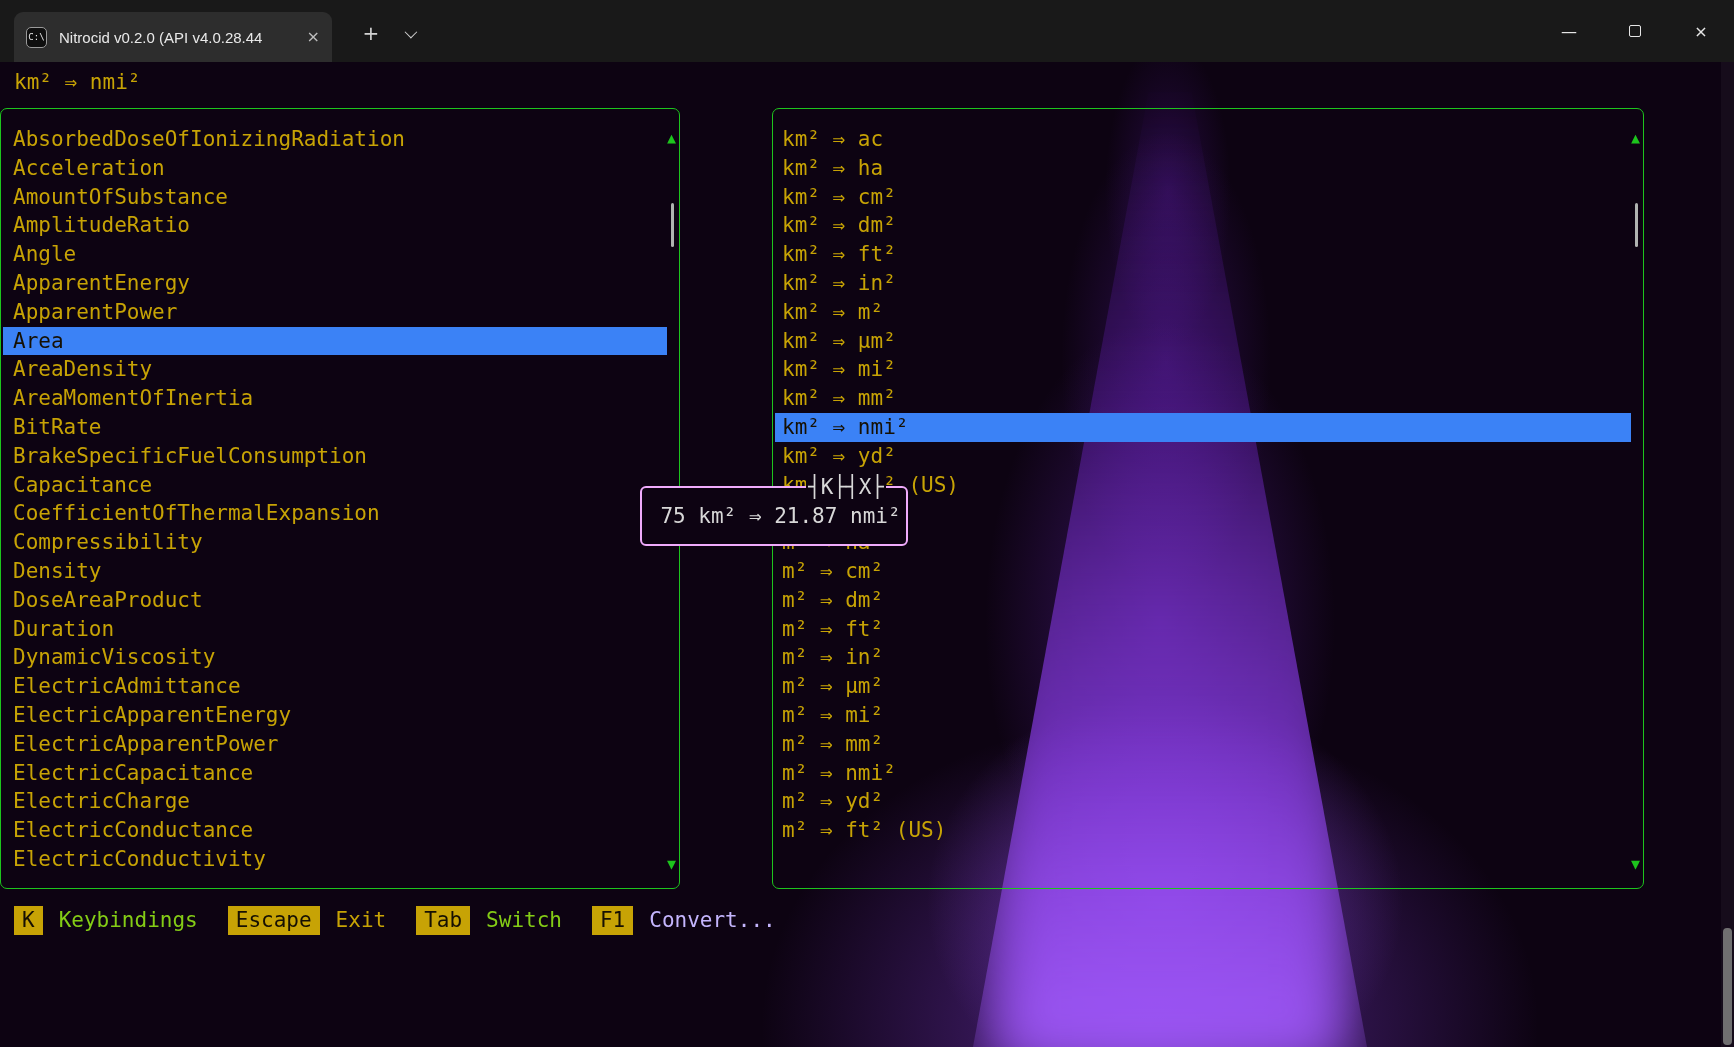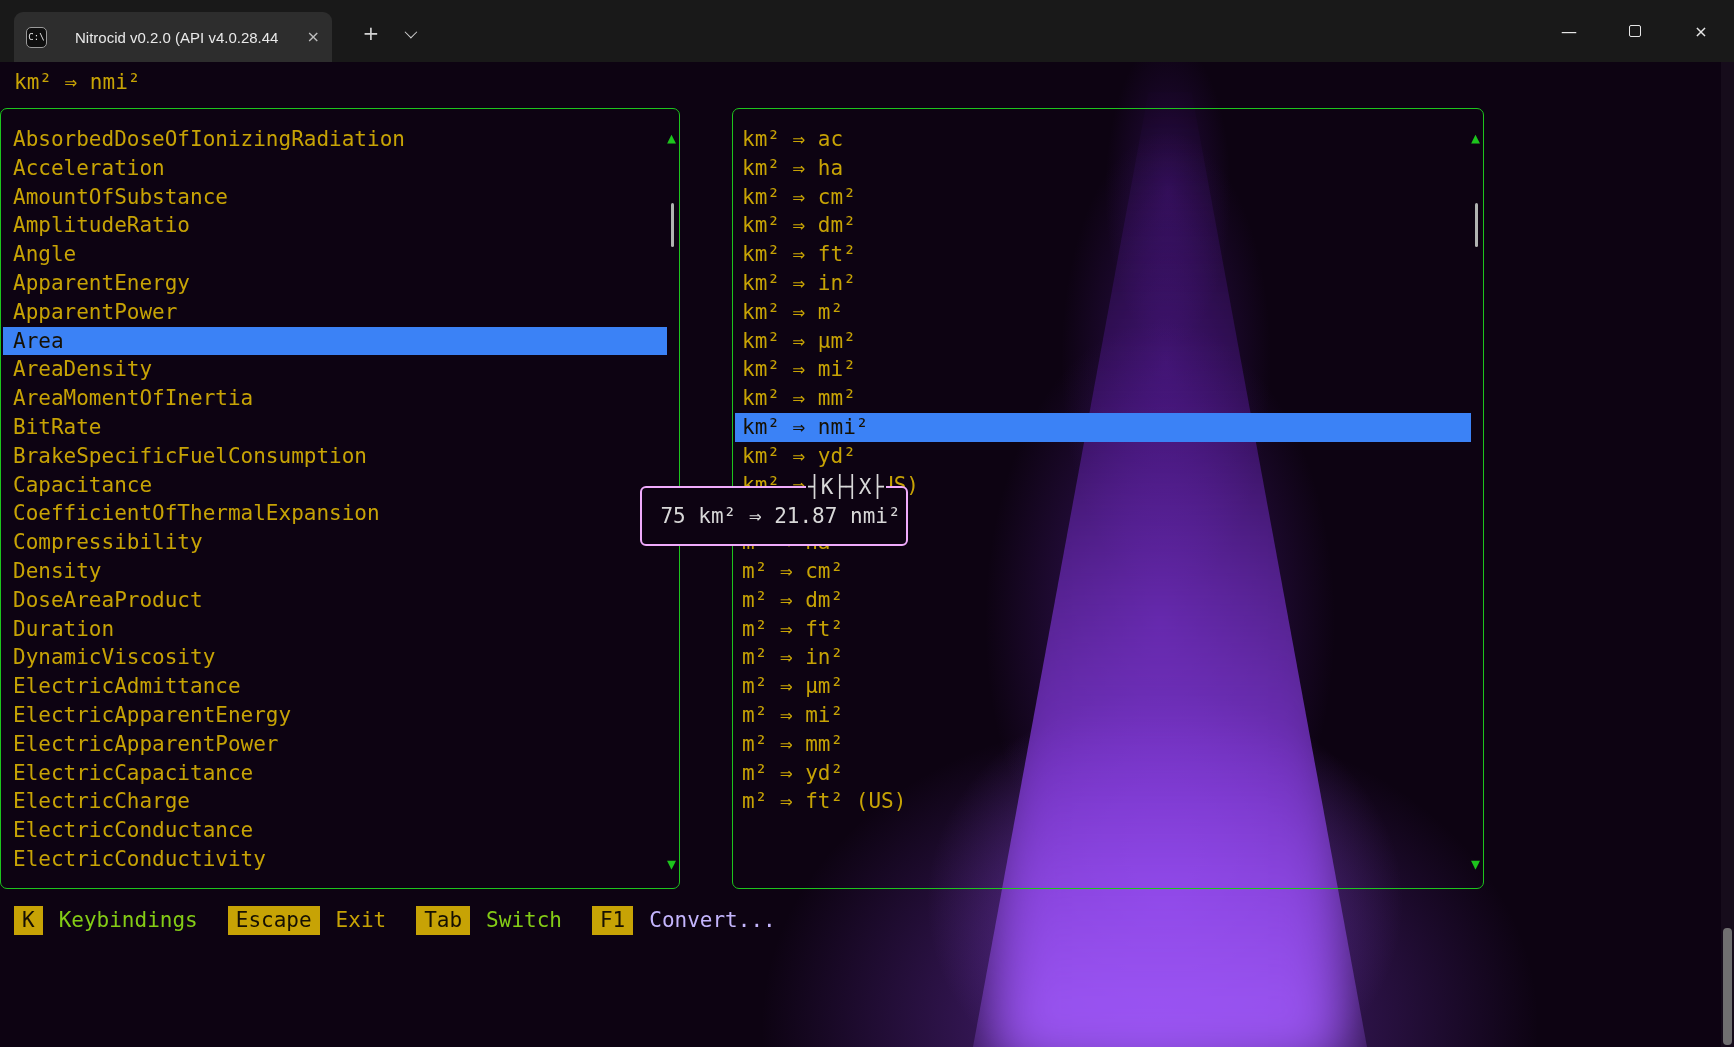--- a/index.html
+++ b/index.html
@@ -20,21 +20,21 @@
     background:#2d2d2d; border-radius:9px 9px 0 0;
     display:flex; align-items:center; padding:0 12px;
   }
   .tab-icon {
     width:21px; height:21px; flex:0 0 21px;
     border:1px solid #9a9a9a; border-radius:5px; background:#0f0f0f;
     color:#e6e6e6; font-size:9px; line-height:19px; text-align:center;
     font-family:"DejaVu Sans Mono", monospace;
   }
   .tab-title {
-    margin-left:28px; flex:1; overflow:hidden; white-space:nowrap;
+    margin-left:12px; flex:1; overflow:hidden; white-space:nowrap;
     color:#e9e9e9; font-family:"Liberation Sans", sans-serif; font-size:15px;
   }
   .tab-close {
     margin-left:8px; color:#bdbdbd; font-family:"DejaVu Sans", sans-serif;
     font-size:16px; line-height:16px; cursor:default;
   }
   .newtab {
     position:absolute; left:354px; top:16px; width:34px; height:34px;
     color:#d2d2d2; font-family:"DejaVu Sans", sans-serif; font-size:20px;
     display:flex; align-items:center; justify-content:center;
@@ -81,21 +81,21 @@
     position:absolute; left:14px; top:8px; z-index:2;
     color:#c7a305; font-size:21px; line-height:24px; white-space:pre;
   }
 
   
   .panel {
     position:absolute; top:46px; height:781px; z-index:2;
     border:1px solid #1dc41d; border-radius:7px;
   }
   #left-panel  { left:0;  width:680px; }
-  #right-panel { left:732px; width:752px; }
+  #right-panel { left:772px; width:872px; }
   .rows { position:absolute; inset:0; padding-top:16px; overflow:hidden; }
   .trow {
     height:28.8px; line-height:28.8px; font-size:21px; white-space:pre;
     color:#c7a305; margin:0 12px 0 2px; padding-left:10px;
   }
   #right-panel .trow { padding-left:7px; }
   .trow.selected { background:#3b82f6; color:#161003; }
   .arrow {
     position:absolute; right:3px; color:#1dc41d; font-size:15px; z-index:3;
     line-height:15px;
@@ -224,20 +224,21 @@
         <div class="trow">km² ⇒ ft² (US)</div>
         <div class="trow">m² ⇒ ac</div>
         <div class="trow">m² ⇒ ha</div>
         <div class="trow">m² ⇒ cm²</div>
         <div class="trow">m² ⇒ dm²</div>
         <div class="trow">m² ⇒ ft²</div>
         <div class="trow">m² ⇒ in²</div>
         <div class="trow">m² ⇒ µm²</div>
         <div class="trow">m² ⇒ mi²</div>
         <div class="trow">m² ⇒ mm²</div>
+        <div class="trow">m² ⇒ nmi²</div>
         <div class="trow">m² ⇒ yd²</div>
         <div class="trow">m² ⇒ ft² (US)</div>
       </div>
     <div class="arrow up">▲</div>
     <div class="arrow down">▼</div>
     <div class="panel-thumb"></div>
   </div>
 
   <div class="popup">
     <div class="popup-btns">┤K├┤X├</div>

